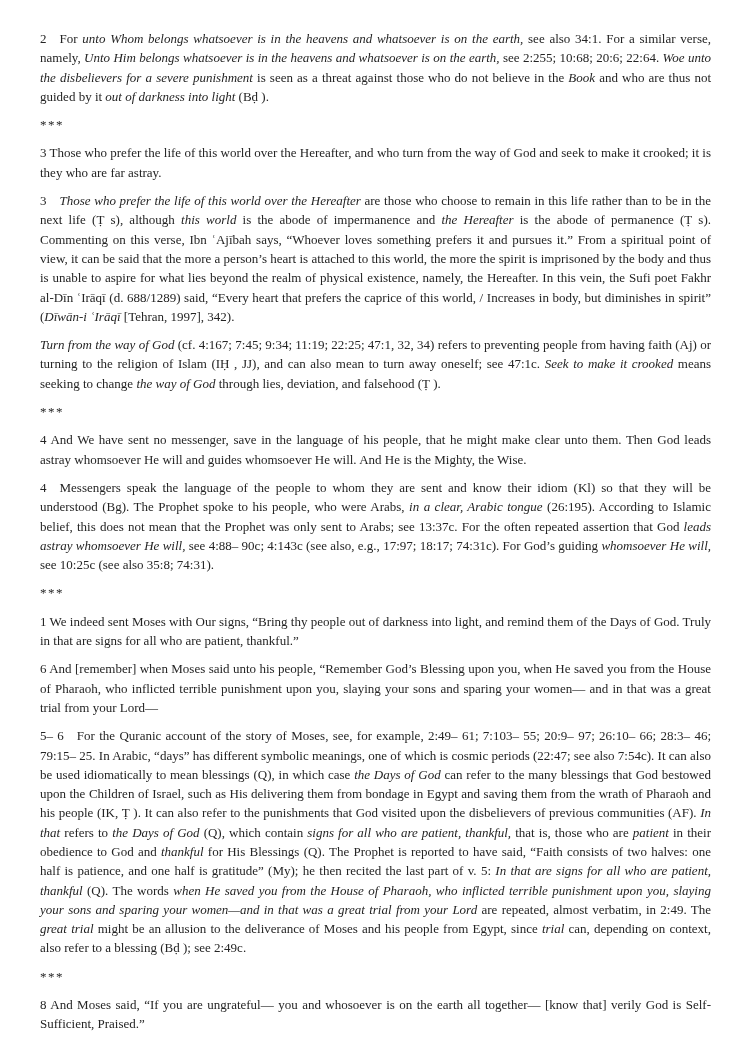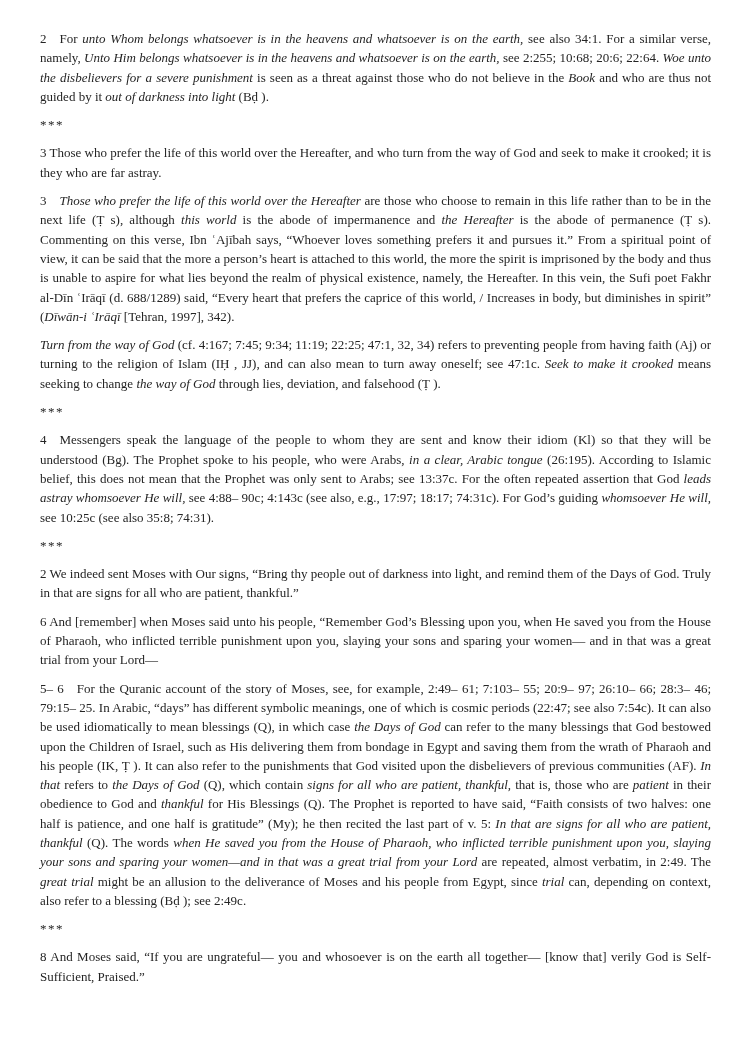--- a/index.html
+++ b/index.html
@@ -36,21 +36,22 @@
 <body>
 
 <div class="page">
   <div>
       <p class="note"><span class="rm">2 For </span><span class="it">unto Whom belongs whatsoever is in the heavens and whatsoever is on the earth,</span><span class="rm"> see also 34:1. For a similar verse, namely, </span><span class="it">Unto Him belongs whatsoever is in the heavens and whatsoever is on the earth,</span><span class="rm"> see 2:255; 10:68; 20:6; 22:64. </span><span class="it">Woe unto the disbelievers for a severe punishment</span><span class="rm"> is seen as a threat against those who do not believe in the </span><span class="it">Book</span><span class="rm"> and who are thus not guided by it </span><span class="it">out of darkness into light</span><span class="rm"> (Bḍ ).</span></p>
       <p class="separator">***</p>
       <p class="verse"><span class="rm">3 Those who prefer the life of this world over the Hereafter, and who turn from the way of God and seek to make it crooked; it is they who are far astray.</span></p>
       <p class="note"><span class="rm">3 </span><span class="it">Those who prefer the life of this world over the Hereafter</span><span class="rm"> are those who choose to remain in this life rather than to be in the next life (Ṭ s), although </span><span class="it">this world</span><span class="rm"> is the abode of impermanence and </span><span class="it">the Hereafter</span><span class="rm"> is the abode of permanence (Ṭ s). Commenting on this verse, Ibn ʿAjībah says, “Whoever loves something prefers it and pursues it.” From a spiritual point of view, it can be said that the more a person’s heart is attached to this world, the more the spirit is imprisoned by the body and thus is unable to aspire for what lies beyond the realm of physical existence, namely, the Hereafter. In this vein, the Sufi poet Fakhr al-Dīn ʿIrāqī (d. 688/1289) said, “Every heart that prefers the caprice of this world, / Increases in body, but diminishes in spirit” (</span><span class="it">Dīwān-i ʿIrāqī</span><span class="rm"> [Tehran, 1997], 342).</span></p>
       <p class="note"><span class="it">Turn from the way of God</span><span class="rm"> (cf. 4:167; 7:45; 9:34; 11:19; 22:25; 47:1, 32, 34) refers to preventing people from having faith (Aj) or turning to the religion of Islam (IḤ , JJ), and can also mean to turn away oneself; see 47:1c. </span><span class="it">Seek to make it crooked</span><span class="rm"> means seeking to change </span><span class="it">the way of God</span><span class="rm"> through lies, deviation, and falsehood (Ṭ ).</span></p>
       <p class="separator">***</p>
+      <p class="verse"><span class="rm">4 And We have sent no messenger, save in the language of his people, that he might make clear unto them. Then God leads astray whomsoever He will and guides whomsoever He will. And He is the Mighty, the Wise.</span></p>
       <p class="note"><span class="rm">4 Messengers speak the language of the people to whom they are sent and know their idiom (Kl) so that they will be understood (Bg). The Prophet spoke to his people, who were Arabs, </span><span class="it">in a clear, Arabic tongue</span><span class="rm"> (26:195). According to Islamic belief, this does not mean that the Prophet was only sent to Arabs; see 13:37c. For the often repeated assertion that God </span><span class="it">leads astray whomsoever He will,</span><span class="rm"> see 4:88– 90c; 4:143c (see also, e.g., 17:97; 18:17; 74:31c). For God’s guiding </span><span class="it">whomsoever He will,</span><span class="rm"> see 10:25c (see also 35:8; 74:31).</span></p>
       <p class="separator">***</p>
-      <p class="verse"><span class="rm">2 We indeed sent Moses with Our signs, “Bring thy people out of darkness into light, and remind them of the Days of God. Truly in that are signs for all who are patient, thankful.”</span></p>
+      <p class="verse"><span class="rm">1 We indeed sent Moses with Our signs, “Bring thy people out of darkness into light, and remind them of the Days of God. Truly in that are signs for all who are patient, thankful.”</span></p>
       <p class="verse"><span class="rm">6 And [remember] when Moses said unto his people, “Remember God’s Blessing upon you, when He saved you from the House of Pharaoh, who inflicted terrible punishment upon you, slaying your sons and sparing your women— and in that was a great trial from your Lord—</span></p>
       <p class="note"><span class="rm">5– 6 For the Quranic account of the story of Moses, see, for example, 2:49– 61; 7:103– 55; 20:9– 97; 26:10– 66; 28:3– 46; 79:15– 25. In Arabic, “days” has different symbolic meanings, one of which is cosmic periods (22:47; see also 7:54c). It can also be used idiomatically to mean blessings (Q), in which case </span><span class="it">the Days of God</span><span class="rm"> can refer to the many blessings that God bestowed upon the Children of Israel, such as His delivering them from bondage in Egypt and saving them from the wrath of Pharaoh and his people (IK, Ṭ ). It can also refer to the punishments that God visited upon the disbelievers of previous communities (AF). </span><span class="it">In that</span><span class="rm"> refers to </span><span class="it">the Days of God</span><span class="rm"> (Q), which contain </span><span class="it">signs for all who are patient, thankful,</span><span class="rm"> that is, those who are </span><span class="it">patient</span><span class="rm"> in their obedience to God and </span><span class="it">thankful</span><span class="rm"> for His Blessings (Q). The Prophet is reported to have said, “Faith consists of two halves: one half is patience, and one half is gratitude” (My); he then recited the last part of v. 5: </span><span class="it">In that are signs for all who are patient, thankful</span><span class="rm"> (Q). The words </span><span class="it">when He saved you from the House of Pharaoh, who inflicted terrible punishment upon you, slaying your sons and sparing your women—and in that was a great trial from your Lord</span><span class="rm"> are repeated, almost verbatim, in 2:49. The </span><span class="it">great trial</span><span class="rm"> might be an allusion to the deliverance of Moses and his people from Egypt, since </span><span class="it">trial</span><span class="rm"> can, depending on context, also refer to a blessing (Bḍ ); see 2:49c.</span></p>
       <p class="separator">***</p>
       <p class="verse"><span class="rm">8 And Moses said, “If you are ungrateful— you and whosoever is on the earth all together— [know that] verily God is Self-Sufficient, Praised.”</span></p>
     </div>
 </div>
 
 </body></html>

